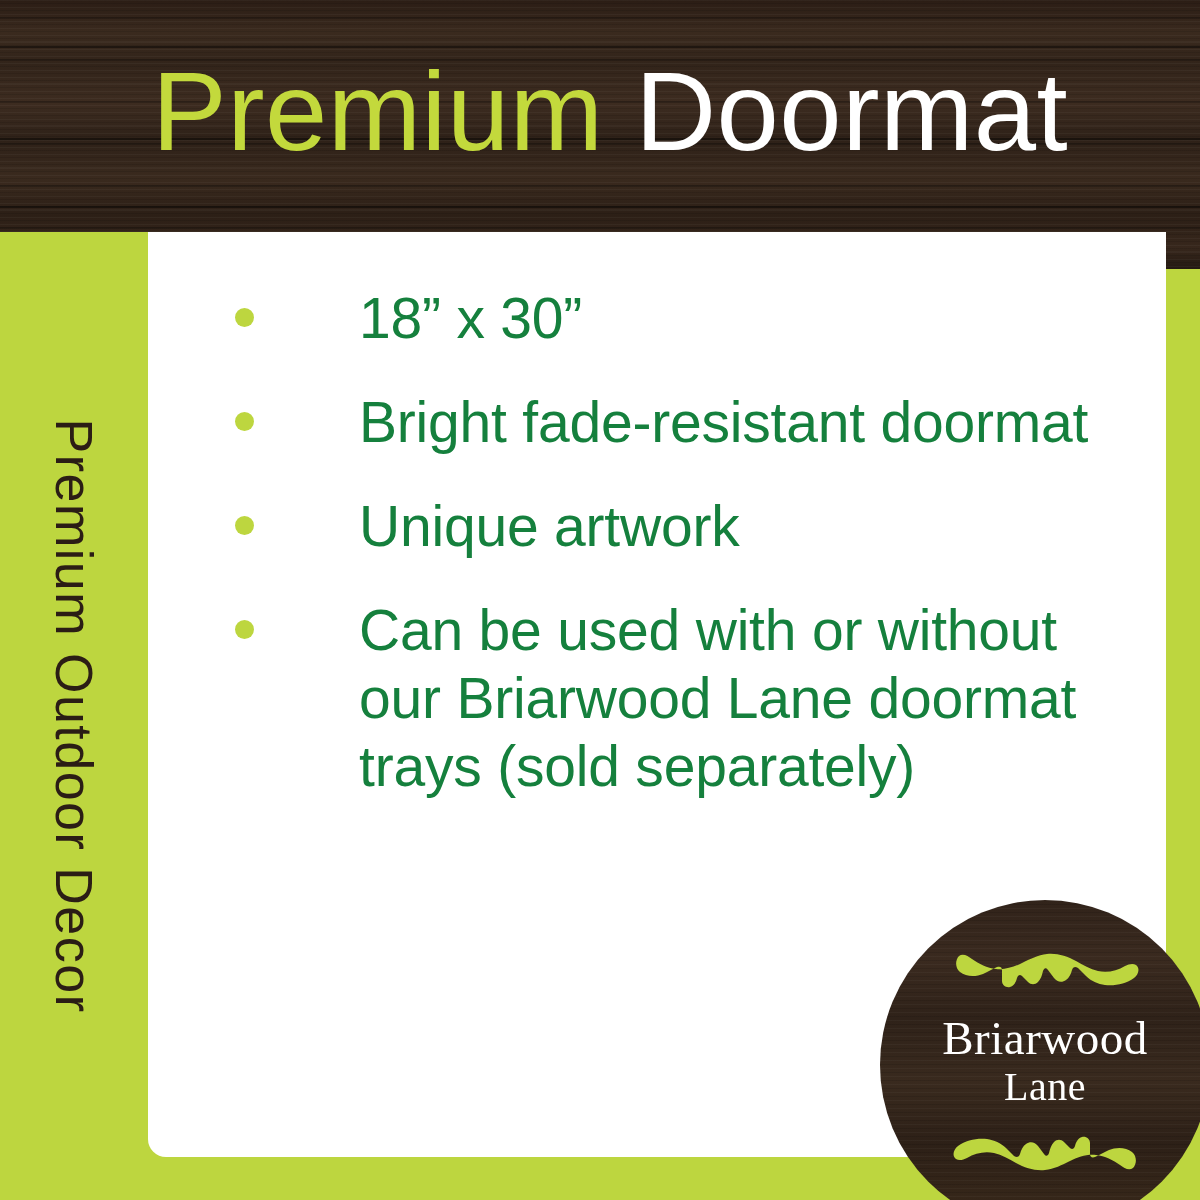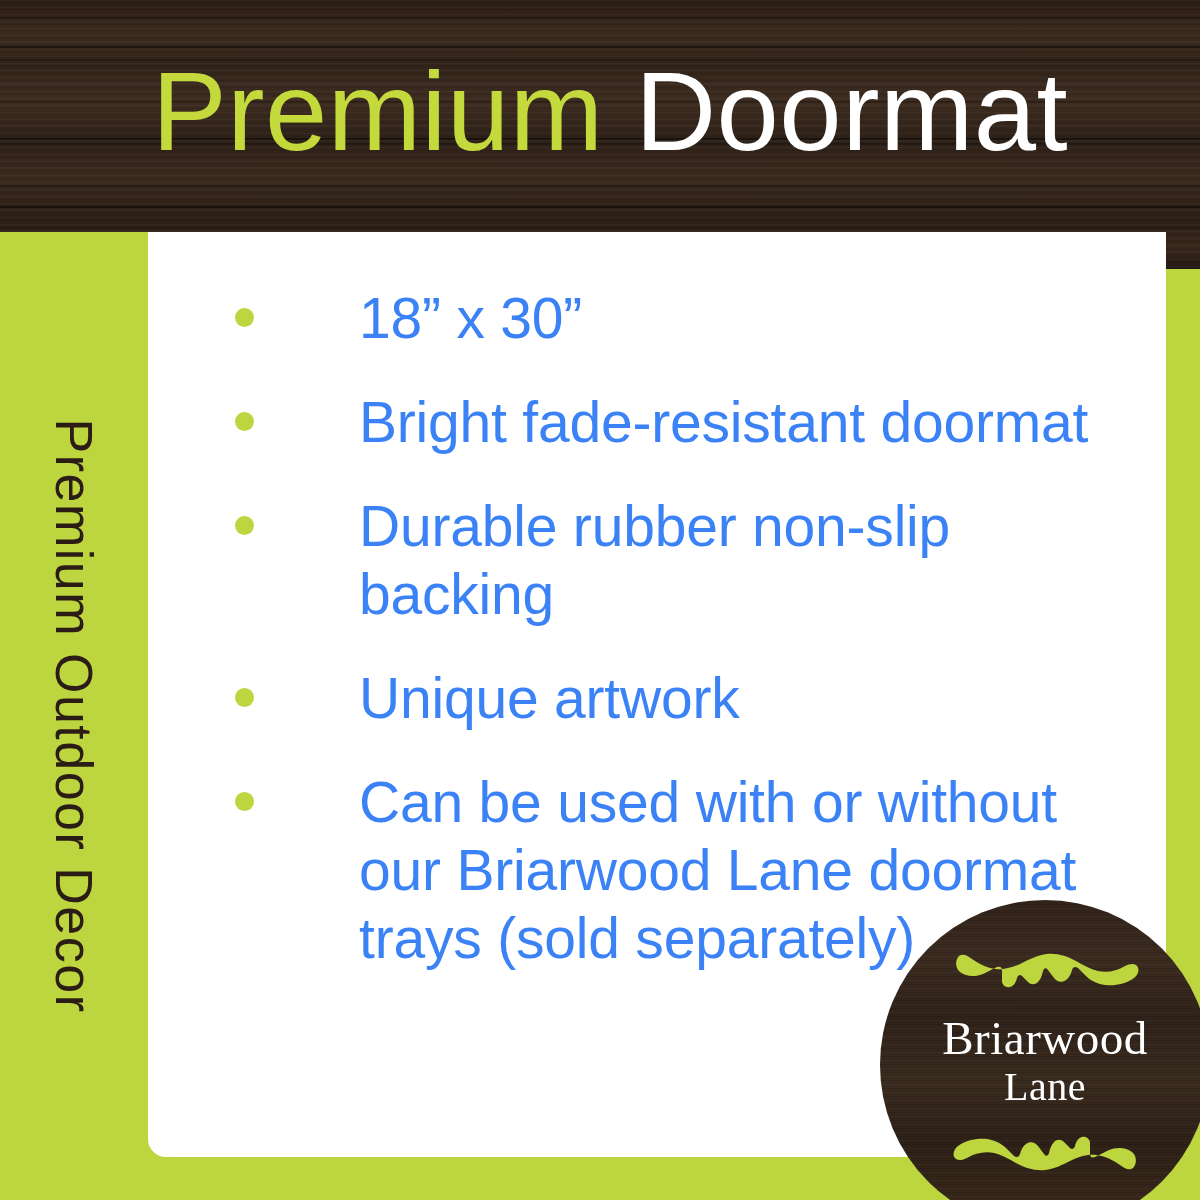--- a/index.html
+++ b/index.html
@@ -145,21 +145,21 @@
     position: absolute;
     left: 0px;
     top: 24px;
     width: 19px;
     height: 19px;
     border-radius: 50%;
     background: #bdd63f;
   }
   .bullet-text {
     display: block;
-    color: #3b82f6;
+    color: #15803d;
     font-size: 57px;
     line-height: 68px;
     font-weight: 400;
     font-stretch: condensed;
     letter-spacing: -0.2px;
   }
 
   
   #logo-badge {
     position: absolute;
@@ -252,24 +252,20 @@
       <div class="bullet">
         <span class="bullet-dot"></span>
         <span class="bullet-text">18” x 30”</span>
       </div>
 
       <div class="bullet">
         <span class="bullet-dot"></span>
         <span class="bullet-text">Bright fade-resistant doormat</span>
       </div>
 
-      <div class="bullet">
-        <span class="bullet-dot"></span>
-        <span class="bullet-text">Durable rubber non-slip backing</span>
-      </div>
 
       <div class="bullet">
         <span class="bullet-dot"></span>
         <span class="bullet-text">Unique artwork</span>
       </div>
 
       <div class="bullet">
         <span class="bullet-dot"></span>
         <span class="bullet-text">Can be used with or without our Briarwood Lane doormat trays (sold separately)</span>
       </div>

